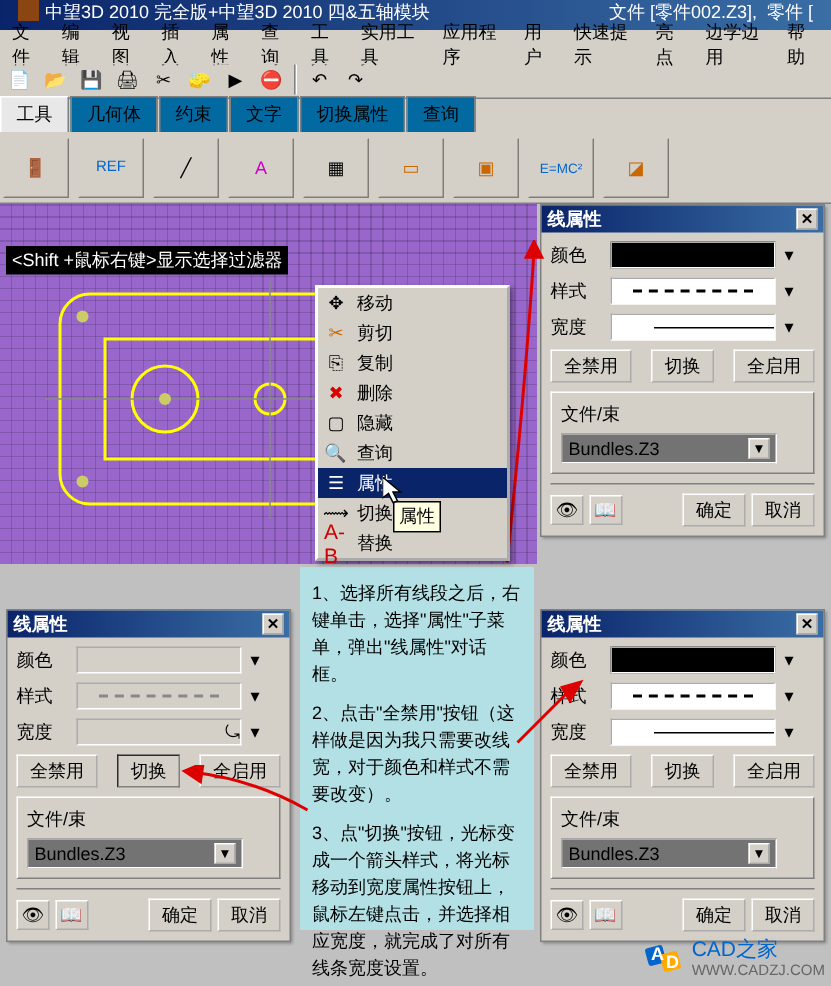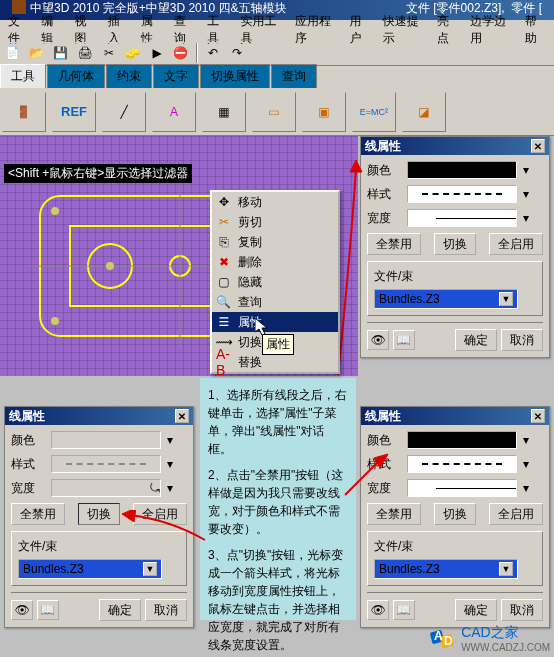--- a/index.html
+++ b/index.html
@@ -41,21 +41,21 @@
 .panel-body { padding: 6px; }
 .row { display: flex; align-items: center; margin-bottom: 6px; gap: 6px; }
 .row .lbl { width: 34px; }
 .swatch { width: 110px; height: 18px; background: #000; border: 1px inset #fff; }
 .dashsel { width: 110px; height: 18px; border: 1px inset #fff; background: #fff; display: flex; align-items: center; justify-content: center; }
 .dashsel .dashes { width: 80px; border-top: 2px dashed #000; }
 .btn { height: 22px; border: 1px outset #fff; background: #d4d0c8; padding: 0 8px; display: inline-flex; align-items: center; }
 .btn.pressed { border: 1px inset #808080; }
 .btnrow { display: flex; gap: 4px; justify-content: space-between; margin: 6px 0; }
 .group { border: 1px solid #808080; border-top-color: #fff; border-left-color: #fff; padding: 6px; margin: 4px 0; }
-.combo { width: 144px; height: 20px; border: 1px inset #fff; background: #1d4ed8; display: flex; align-items: center; padding: 0 4px; }
+.combo { width: 144px; height: 20px; border: 1px inset #fff; background: #737373; display: flex; align-items: center; padding: 0 4px; }
 .combo .arr { margin-left: auto; width: 14px; height: 14px; background: #d4d0c8; border: 1px outset #fff; display: flex; align-items: center; justify-content: center; font-size: 9px; }
 .bot { display: flex; gap: 4px; align-items: center; border-top: 1px solid #808080; padding-top: 6px; margin-top: 6px; }
 .ib { width: 22px; height: 20px; border: 1px outset #fff; display: flex; align-items: center; justify-content: center; }
 
 .annot { position: absolute; left: 200px; top: 378px; width: 156px; height: 242px; background: #b3e0e5; padding: 8px; line-height: 1.5; }
 .annot p { margin-bottom: 8px; }
 .arrow-red { position: absolute; stroke: #d00; fill: #d00; }
 
 .watermark { position: absolute; right: 4px; bottom: 4px; display: flex; align-items: center; gap: 4px; }
 .watermark .logo { width: 28px; height: 28px; }
@@ -113,21 +113,21 @@
   <div class="tab active">工具</div>
   <div class="tab">几何体</div>
   <div class="tab">约束</div>
   <div class="tab">文字</div>
   <div class="tab">切换属性</div>
   <div class="tab">查询</div>
 </div>
 
 <div class="bigtoolbar">
   <div class="bigbtn" style="color:#0a0">🚪</div>
-  <div class="bigbtn" style="color:#06c;font-size:13px;font-weight:bold">REF</div>
+  <div class="bigbtn" style="color:#06c;font-size:10px;font-weight:normal">REF</div>
   <div class="bigbtn">╱</div>
   <div class="bigbtn" style="color:#c0c">A</div>
   <div class="bigbtn">▦</div>
   <div class="bigbtn" style="color:#c60">▭</div>
   <div class="bigbtn" style="color:#c60">▣</div>
   <div class="bigbtn" style="color:#06c;font-size:9px">E=MC²</div>
   <div class="bigbtn" style="color:#c60">◪</div>
 </div>
 
 <div class="workspace">

